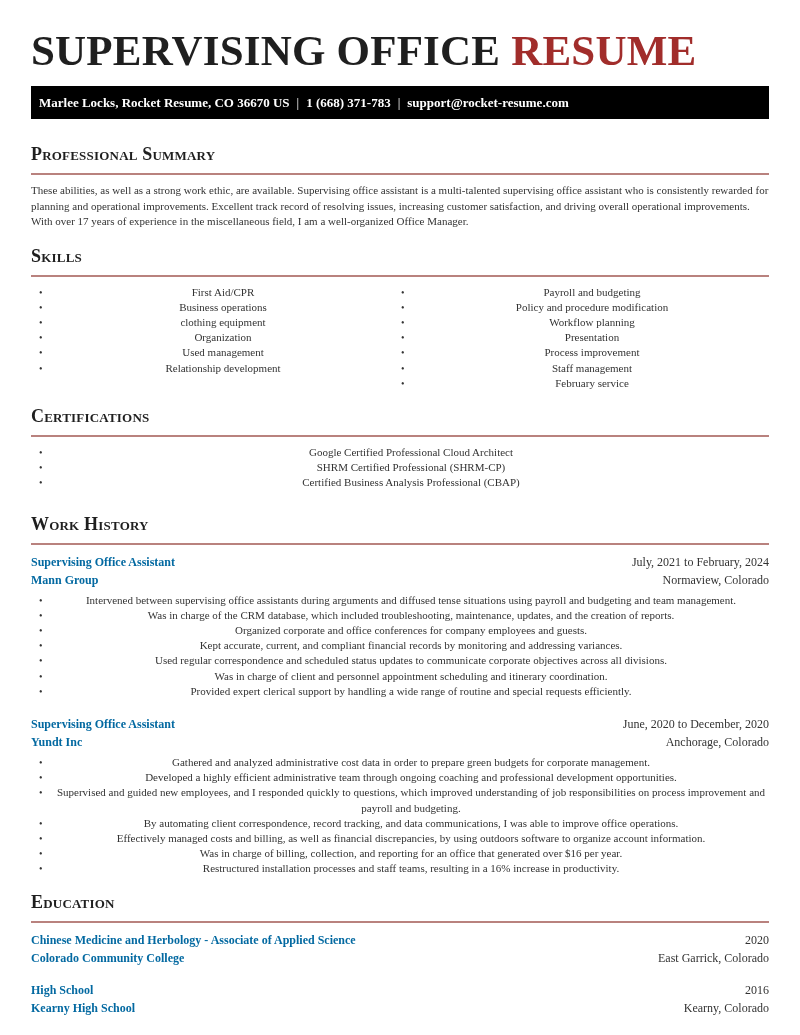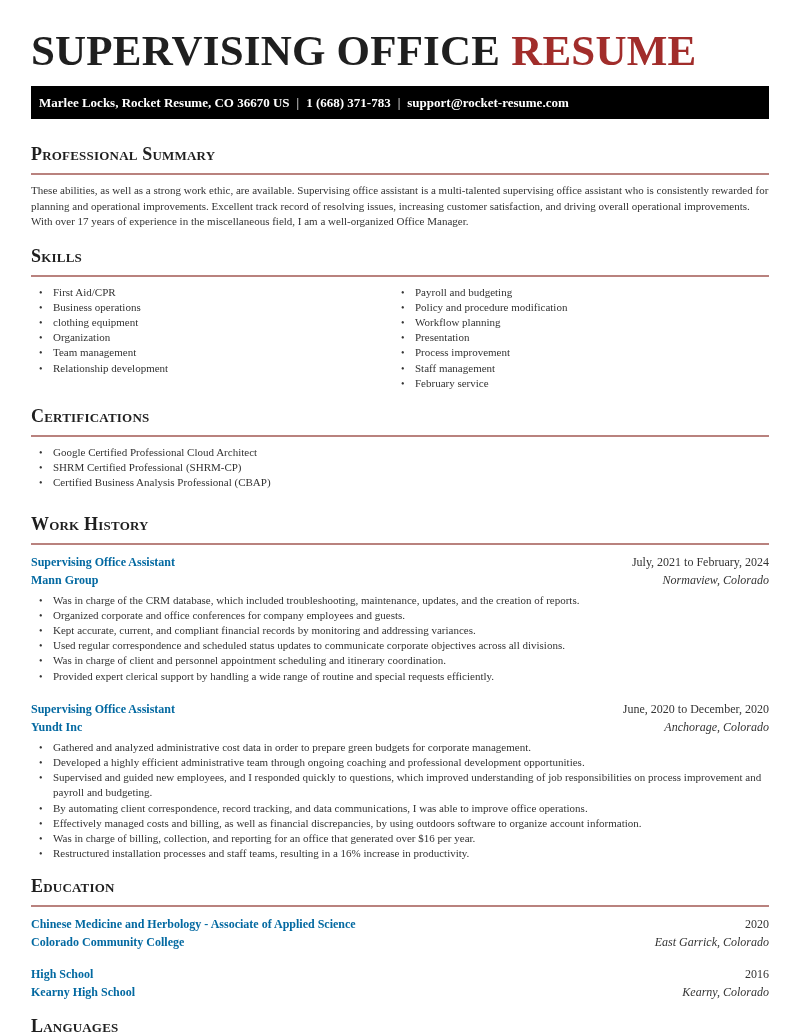--- a/index.html
+++ b/index.html
@@ -65,20 +65,21 @@
     ul.bullets {
       margin: 0;
       padding-left: 22px;
       list-style: none;
     }
     ul.bullets li {
       position: relative;
       font-size: 11px;
       line-height: 15.2px;
       color: #333333;
+      text-align: center;
     }
     ul.bullets li::before {
       content: "\2022";
       position: absolute;
       left: -14px;
       top: 0;
       font-size: 10px;
       color: #333333;
     }
     .skills-grid {
@@ -87,21 +88,21 @@
     .skills-grid .col { width: 362px; }
     .skills-grid .col + .col { width: 376px; }
     .job-row {
       display: flex;
       justify-content: space-between;
       font-size: 12px;
       line-height: 18px;
     }
     .job-row .left { font-weight: bold; color: #0369a1; }
     .job-row .right { color: #333333; }
-    .job-row .right.italic { font-style: italic; }
+    .job-row .right.italic { }
     .job { }
     .job ul.bullets { margin-top: 4px; }
   </style>
 </head>
 <body>
 
 <div class="page">
 
   <h1 class="title"><span>SUPERVISING OFFICE</span> <span class="accent">RESUME</span></h1>
 
@@ -118,21 +119,21 @@
   <section style="margin-top:13px;">
     <h2 class="section-heading">Skills</h2>
     <div class="rule"></div>
     <div class="skills-grid">
       <div class="col">
         <ul class="bullets">
           <li>First Aid/CPR</li>
           <li>Business operations</li>
           <li>clothing equipment</li>
           <li>Organization</li>
-          <li>Team management</li>
+          <li>Used management</li>
           <li>Relationship development</li>
         </ul>
       </div>
       <div class="col">
         <ul class="bullets">
           <li>Payroll and budgeting</li>
           <li>Policy and procedure modification</li>
           <li>Workflow planning</li>
           <li>Presentation</li>
           <li>Process improvement</li>
@@ -160,20 +161,21 @@
     <div class="job">
       <div class="job-row">
         <span class="left">Supervising Office Assistant</span>
         <span class="right">July, 2021 to February, 2024</span>
       </div>
       <div class="job-row">
         <span class="left">Mann Group</span>
         <span class="right italic">Normaview, Colorado</span>
       </div>
       <ul class="bullets">
+        <li>Intervened between supervising office assistants during arguments and diffused tense situations using payroll and budgeting and team management.</li>
         <li>Was in charge of the CRM database, which included troubleshooting, maintenance, updates, and the creation of reports.</li>
         <li>Organized corporate and office conferences for company employees and guests.</li>
         <li>Kept accurate, current, and compliant financial records by monitoring and addressing variances.</li>
         <li>Used regular correspondence and scheduled status updates to communicate corporate objectives across all divisions.</li>
         <li>Was in charge of client and personnel appointment scheduling and itinerary coordination.</li>
         <li>Provided expert clerical support by handling a wide range of routine and special requests efficiently.</li>
       </ul>
     </div>
 
     <div class="job" style="margin-top:16px;">

